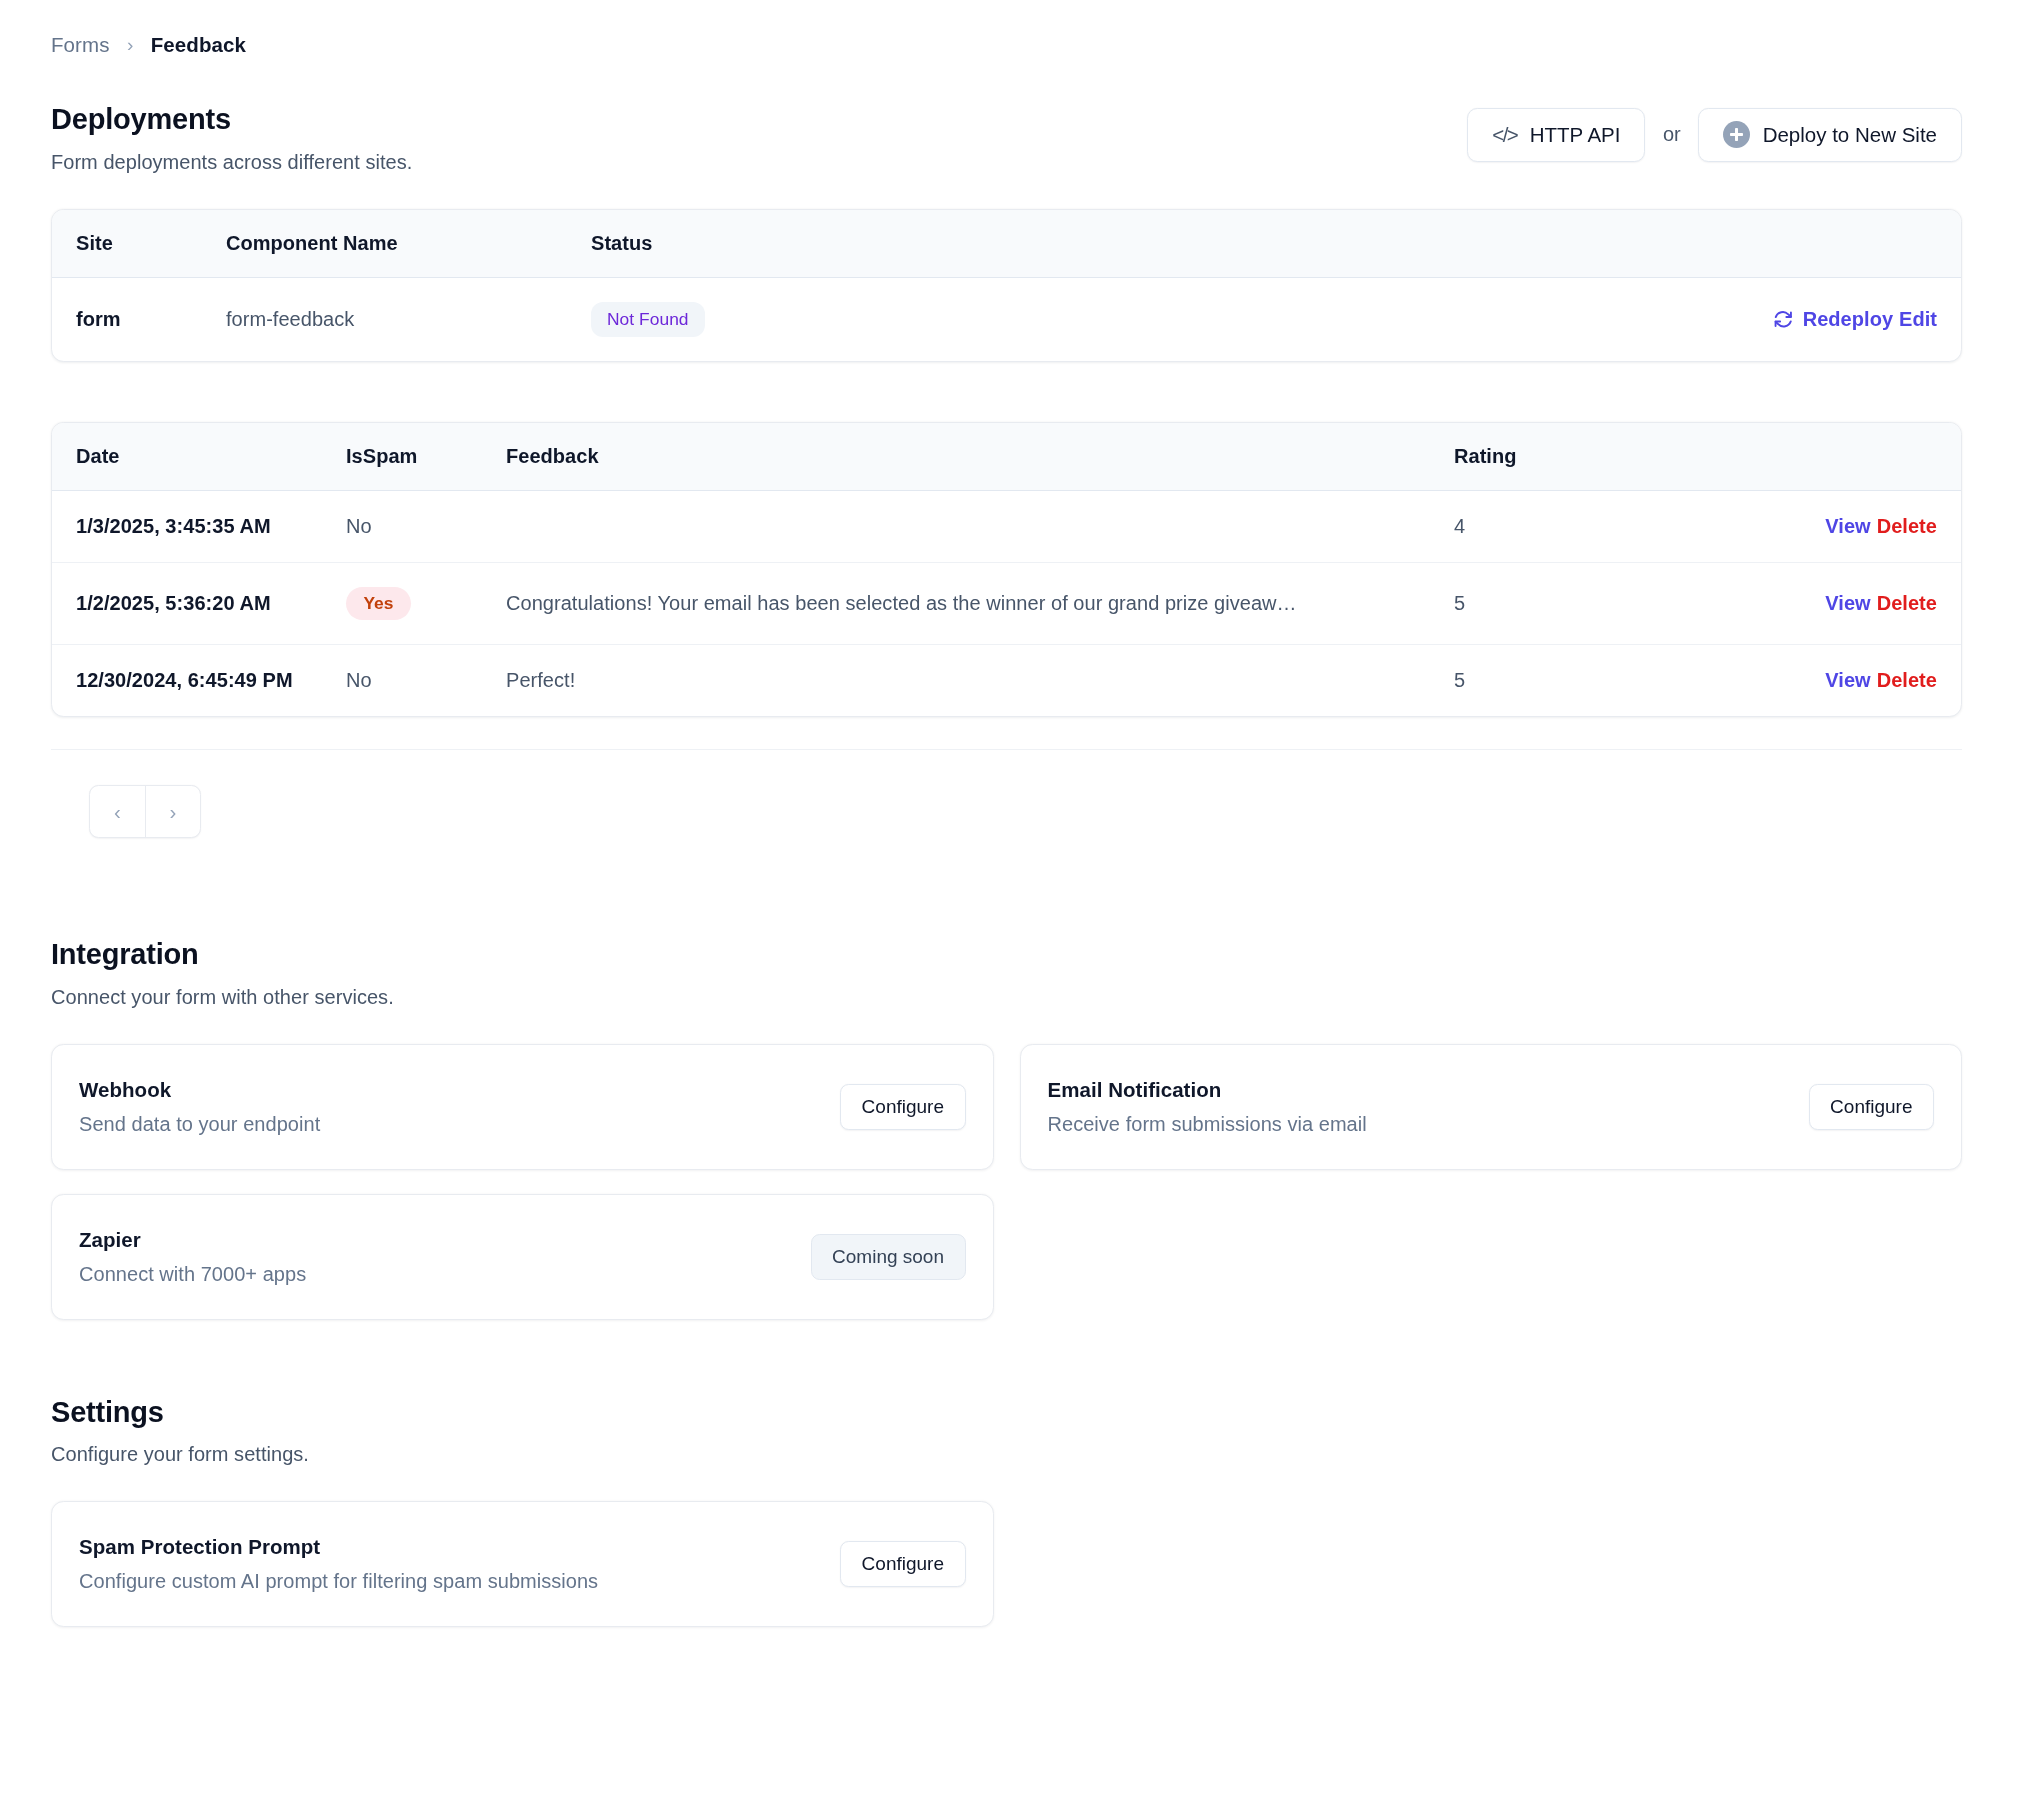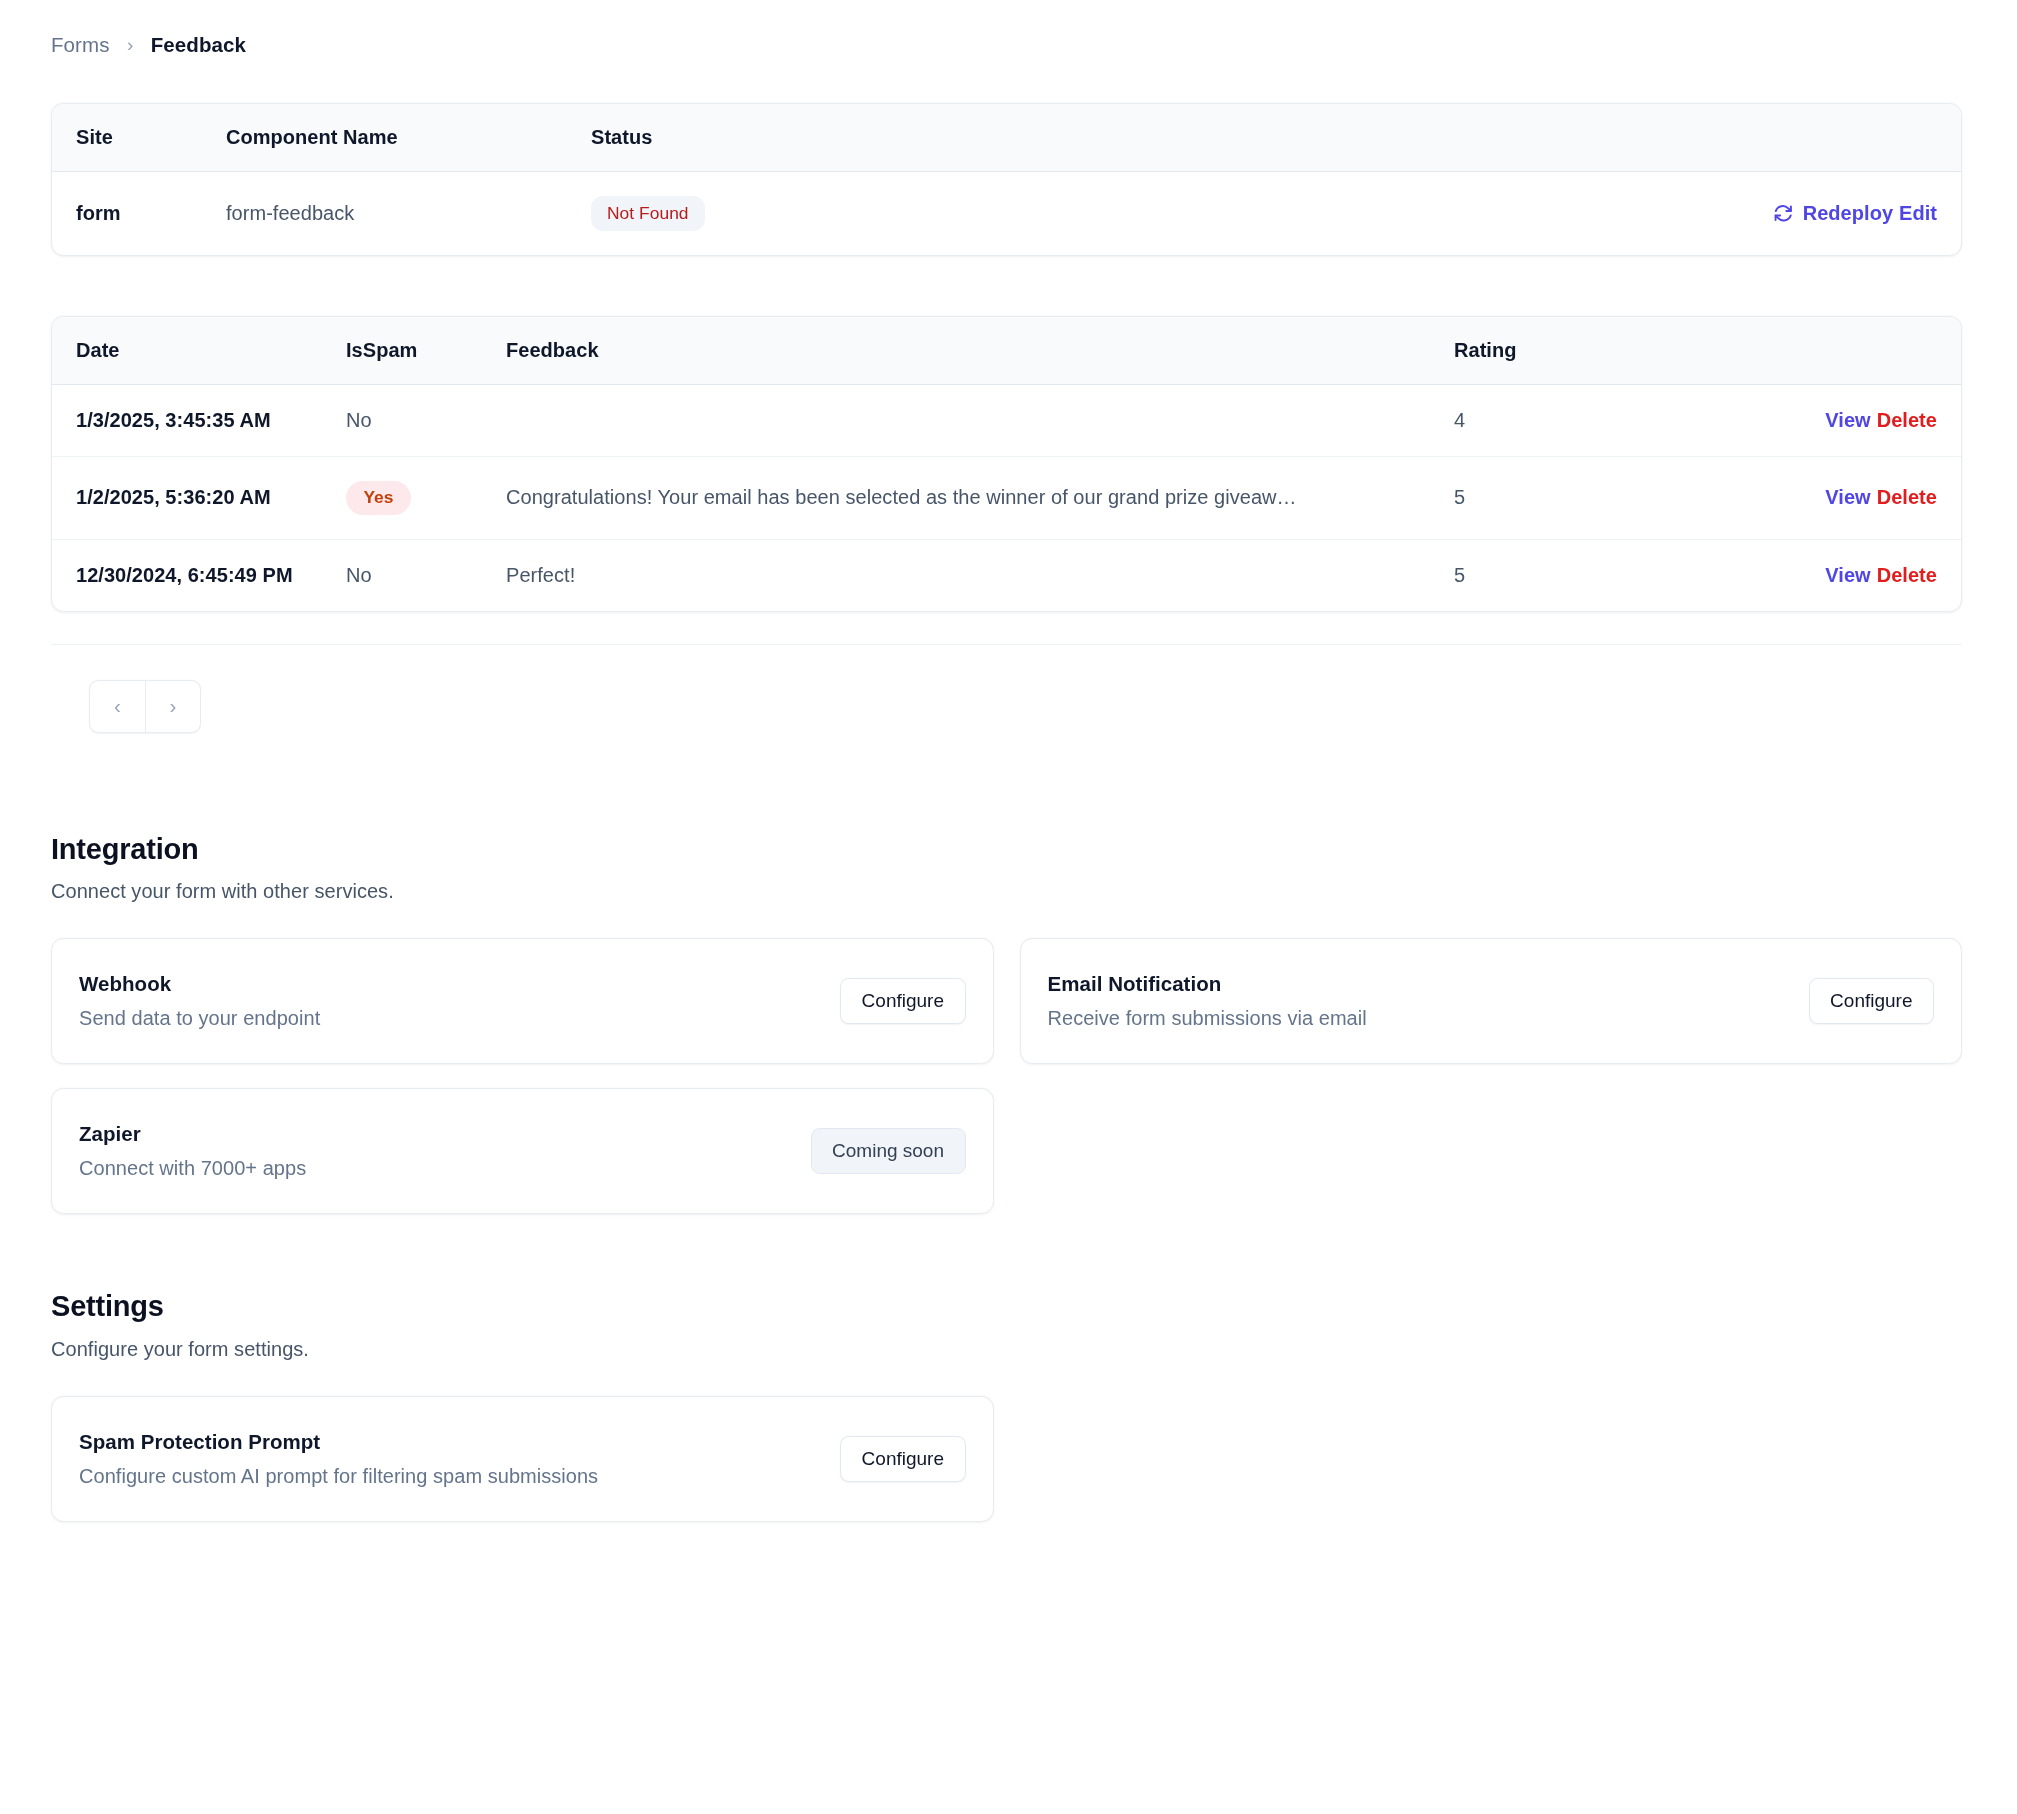--- a/index.html
+++ b/index.html
@@ -169,21 +169,21 @@
   .truncate {
     display: block;
     overflow: hidden;
     white-space: nowrap;
     text-overflow: ellipsis;
   }
 
   .badge-status {
     display: inline-block;
     background: #f1f5f9;
-    color: #b91c1c;
+    color: #6d28d9;
     font-size: 17.4px;
     padding: 7.1px 16px;
     border-radius: 12px;
     white-space: nowrap;
   }
   .badge-spam {
     display: inline-block;
     background: #fde8ec;
     color: #c2410c;
     font-size: 17.4px;
@@ -321,20 +321,37 @@
 
 <div class="page">
 
   <nav class="breadcrumb">
     <span class="crumb-root">Forms</span>
     <span class="crumb-sep">›</span>
     <span class="crumb-current">Feedback</span>
   </nav>
 
   <section>
+    <div class="section-head">
+      <div>
+        <h2 class="section-title">Deployments</h2>
+        <p class="section-sub">Form deployments across different sites.</p>
+      </div>
+      <div class="head-actions">
+        <button class="btn">
+          <span class="icon-code">&lt;/&gt;</span>
+          <span>HTTP API</span>
+        </button>
+        <span class="or-text">or</span>
+        <button class="btn">
+          <span class="icon-plus-circle"></span>
+          <span>Deploy to New Site</span>
+        </button>
+      </div>
+    </div>
 
     <div class="card">
       <table>
         <colgroup>
           <col style="width:174px">
             <col style="width:365px">
             <col style="width:891px">
             <col>
         </colgroup>
         <thead>

